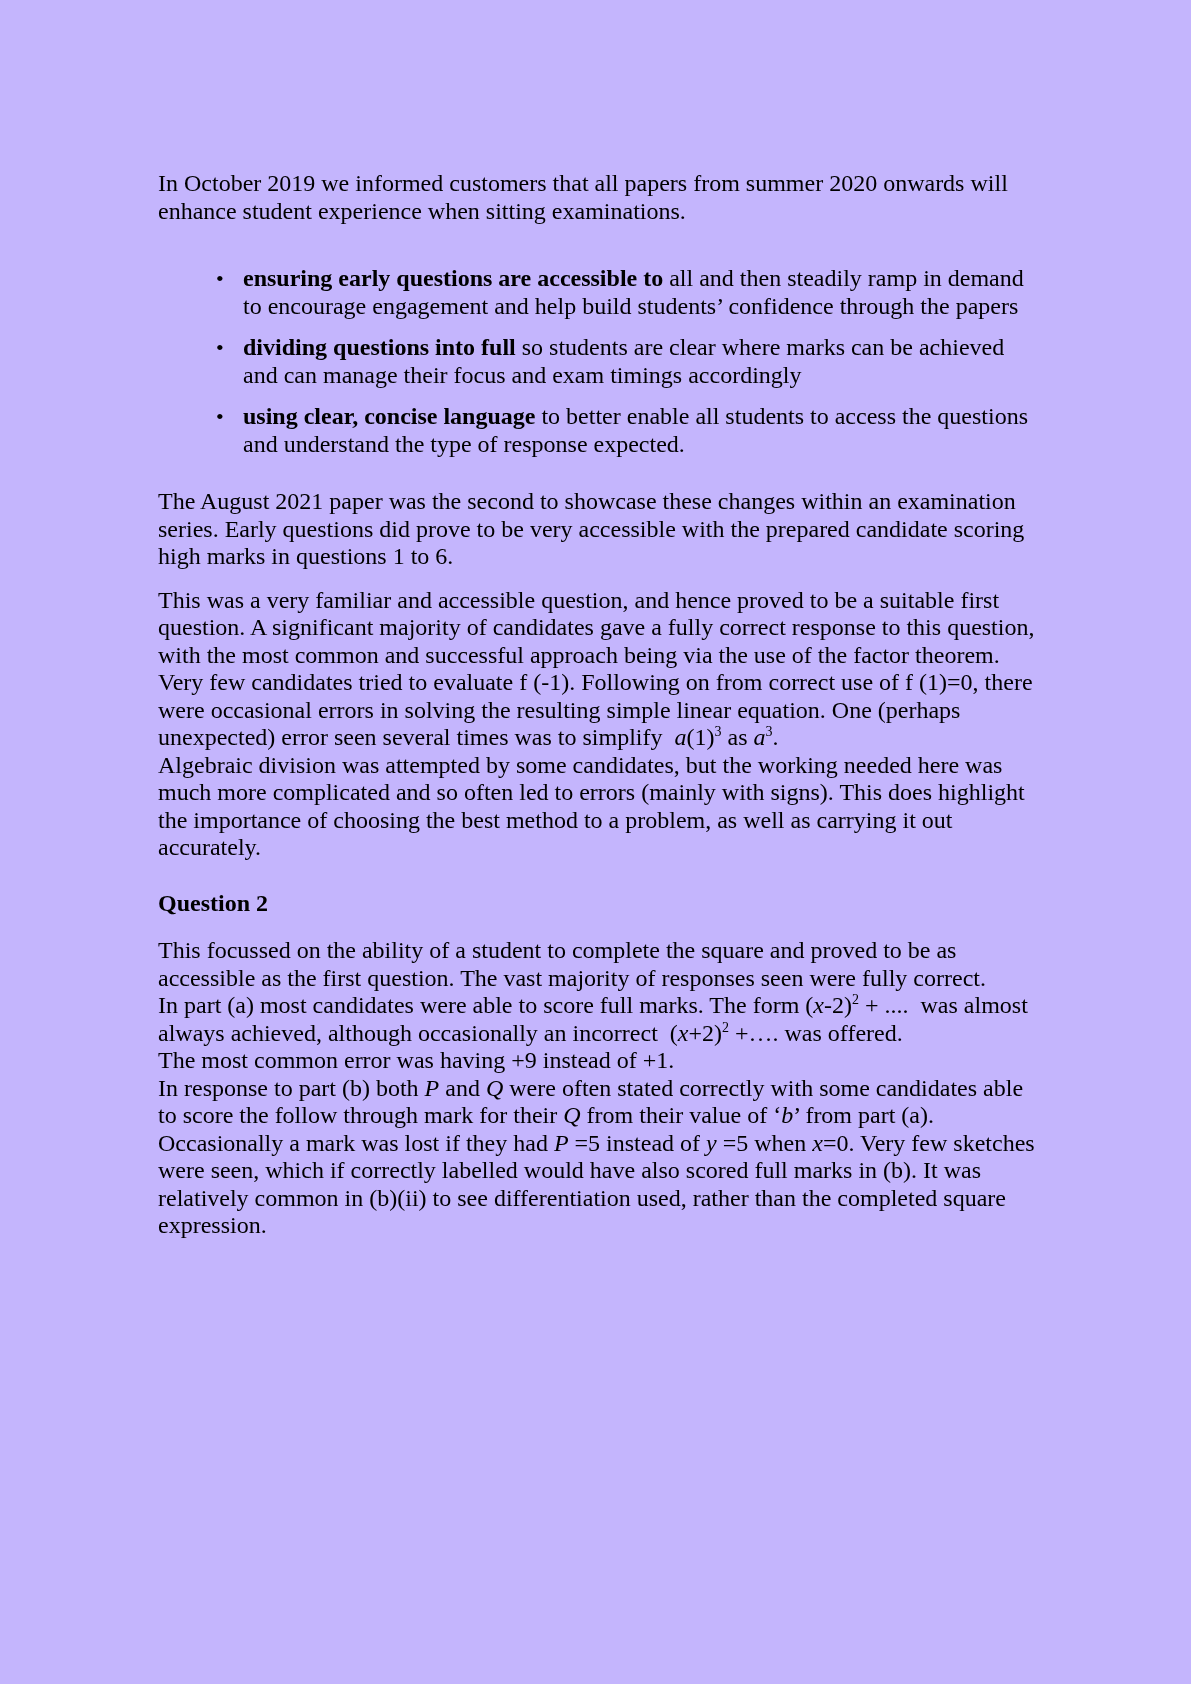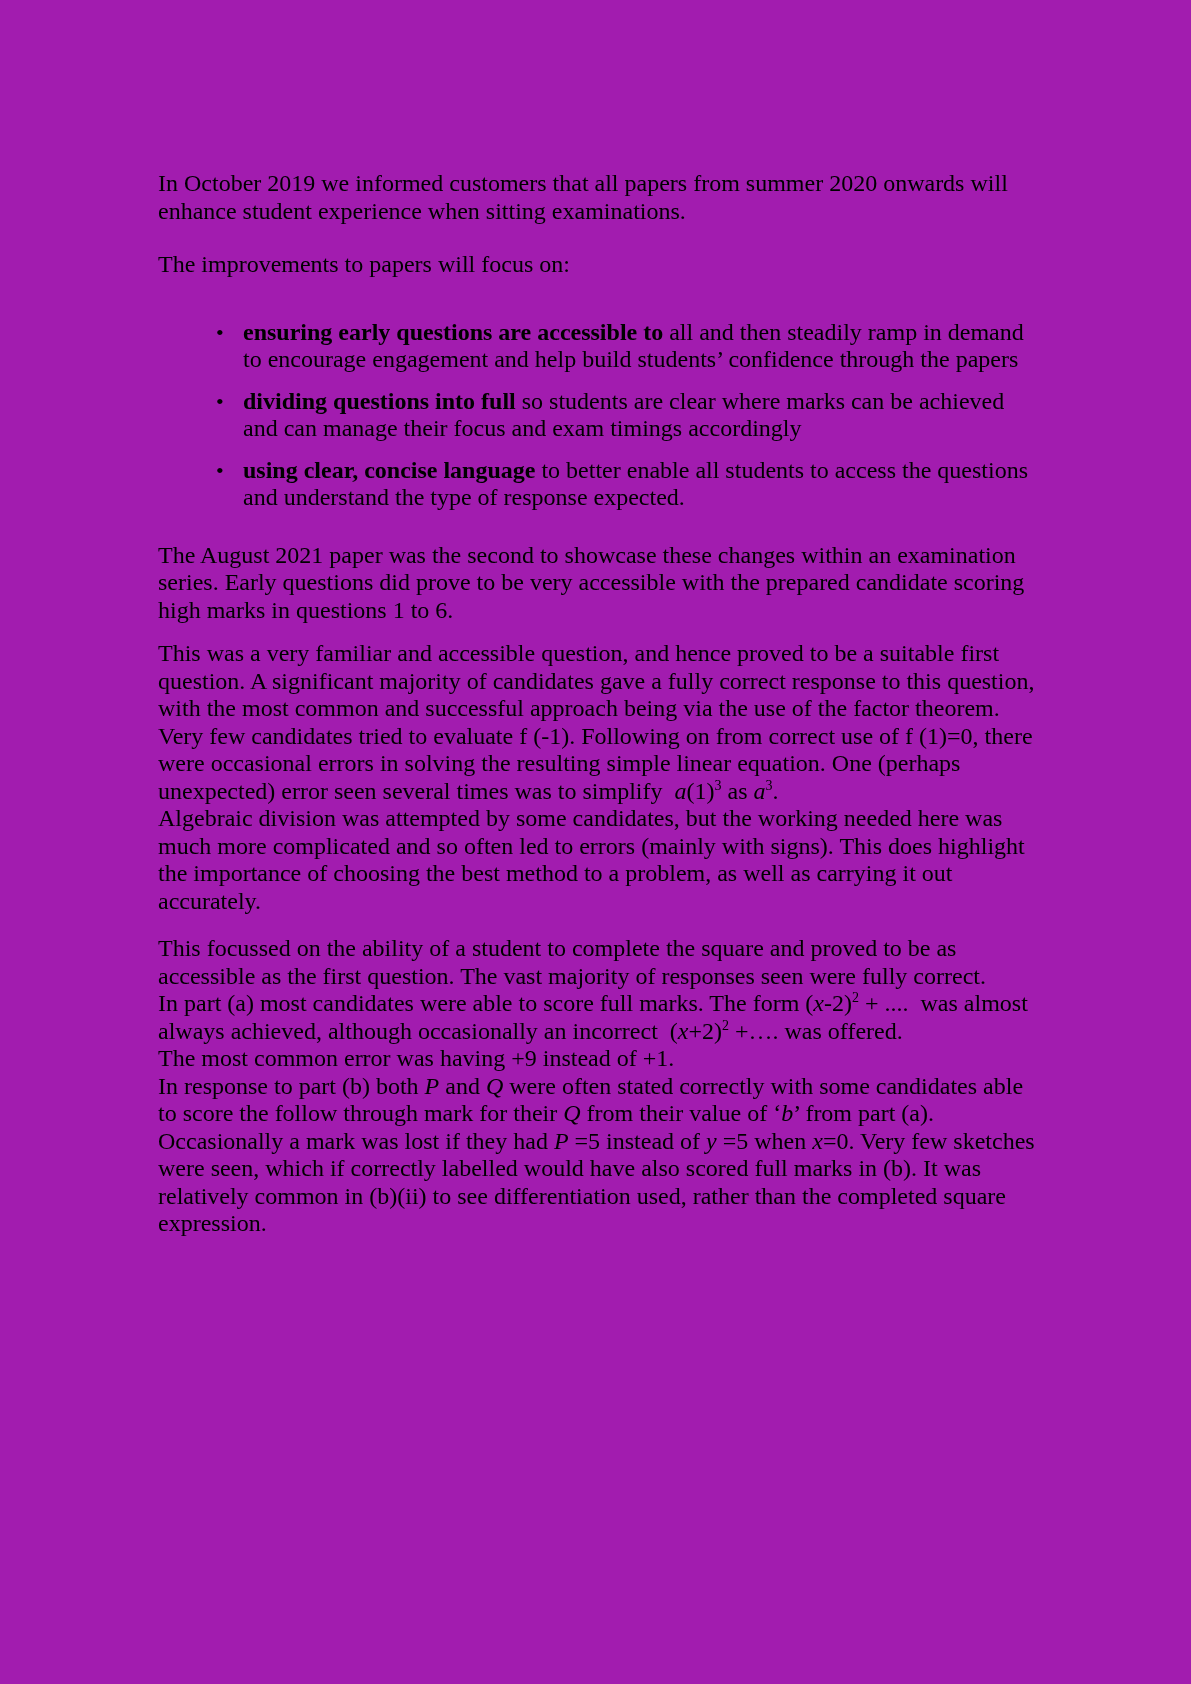--- a/index.html
+++ b/index.html
@@ -1,19 +1,19 @@
 <!DOCTYPE html>
 <html><head>
 <meta charset="utf-8">
 <style>
   html,body{margin:0;padding:0;background:#e8e8e8;}
   .page{
     position:relative;
     width:1191px;height:1684px;
-    background:#a21caf;
+    background:#c4b5fd;
     overflow:hidden;
     font-family:"Liberation Serif", serif;
   }
   .doc{
     position:absolute;
     left:158px;top:170px;
     width:878px;
     font-size:24px;
     line-height:27.5px;
     color:#000000;
@@ -46,36 +46,36 @@
     font-size:22px;
   }
   .li-text{flex:1 1 auto;}
 </style>
 </head>
 <body>
 
 <div class="page">
   <div class="doc" id="doc">
       <div class="para b-intro-paragraph">In October 2019 we informed customers that all papers from summer 2020 onwards will enhance student experience when sitting examinations.</div>
-      <div class="para b-improvements-lead">The improvements to papers will focus on:</div>
       <div class="list b-improvements-list">
         <div class="li">
           <span class="marker">•</span>
           <div class="li-text"><strong>ensuring early questions are accessible to</strong> all and then steadily ramp in demand to encourage engagement and help build students’ confidence through the papers</div>
         </div>
         <div class="li li-gap">
           <span class="marker">•</span>
           <div class="li-text"><strong>dividing questions into full</strong> so students are clear where marks can be achieved and can manage their focus and exam timings accordingly</div>
         </div>
         <div class="li li-gap">
           <span class="marker">•</span>
           <div class="li-text"><strong>using clear, concise language</strong> to better enable all students to access the questions and understand the type of response expected.</div>
         </div>
       </div>
       <div class="para b-october-2021-paragraph">The August 2021 paper was the second to showcase these changes within an examination series. Early questions did prove to be very accessible with the prepared candidate scoring high marks in questions 1 to 6.</div>
       <div class="para b-question-1-body">This was a very familiar and accessible question, and hence proved to be a suitable first question. A significant majority of candidates gave a fully correct response to this question, with the most common and successful approach being via the use of the factor theorem.  Very few candidates tried to evaluate f (-1). Following on from correct use of f (1)=0, there were occasional errors in solving the resulting simple linear equation. One (perhaps unexpected) error seen several times was to simplify  <em>a</em>(1)<sup>3</sup> as <em>a</em><sup>3</sup>.
 Algebraic division was attempted by some candidates, but the working needed here was much more complicated and so often led to errors (mainly with signs). This does highlight the importance of choosing the best method to a problem, as well as carrying it out accurately.</div>
+      <div class="heading b-question-2-heading">Question 2</div>
       <div class="para b-question-2-body">This focussed on the ability of a student to complete the square and proved to be as accessible as the first question. The vast majority of responses seen were fully correct.
 In part (a) most candidates were able to score full marks. The form (<em>x</em>-2)<sup>2</sup> + ....  was almost always achieved, although occasionally an incorrect  (<em>x</em>+2)<sup>2</sup> +…. was offered.
 The most common error was having +9 instead of +1.
 In response to part (b) both <em>P</em> and <em>Q</em> were often stated correctly with some candidates able to score the follow through mark for their <em>Q</em> from their value of ‘<em>b</em>’ from part (a). Occasionally a mark was lost if they had <em>P</em> =5 instead of <em>y</em> =5 when <em>x</em>=0. Very few sketches were seen, which if correctly labelled would have also scored full marks in (b). It was relatively common in (b)(ii) to see differentiation used, rather than the completed square expression.</div>
     </div>
 </div>
 
 </body></html>

